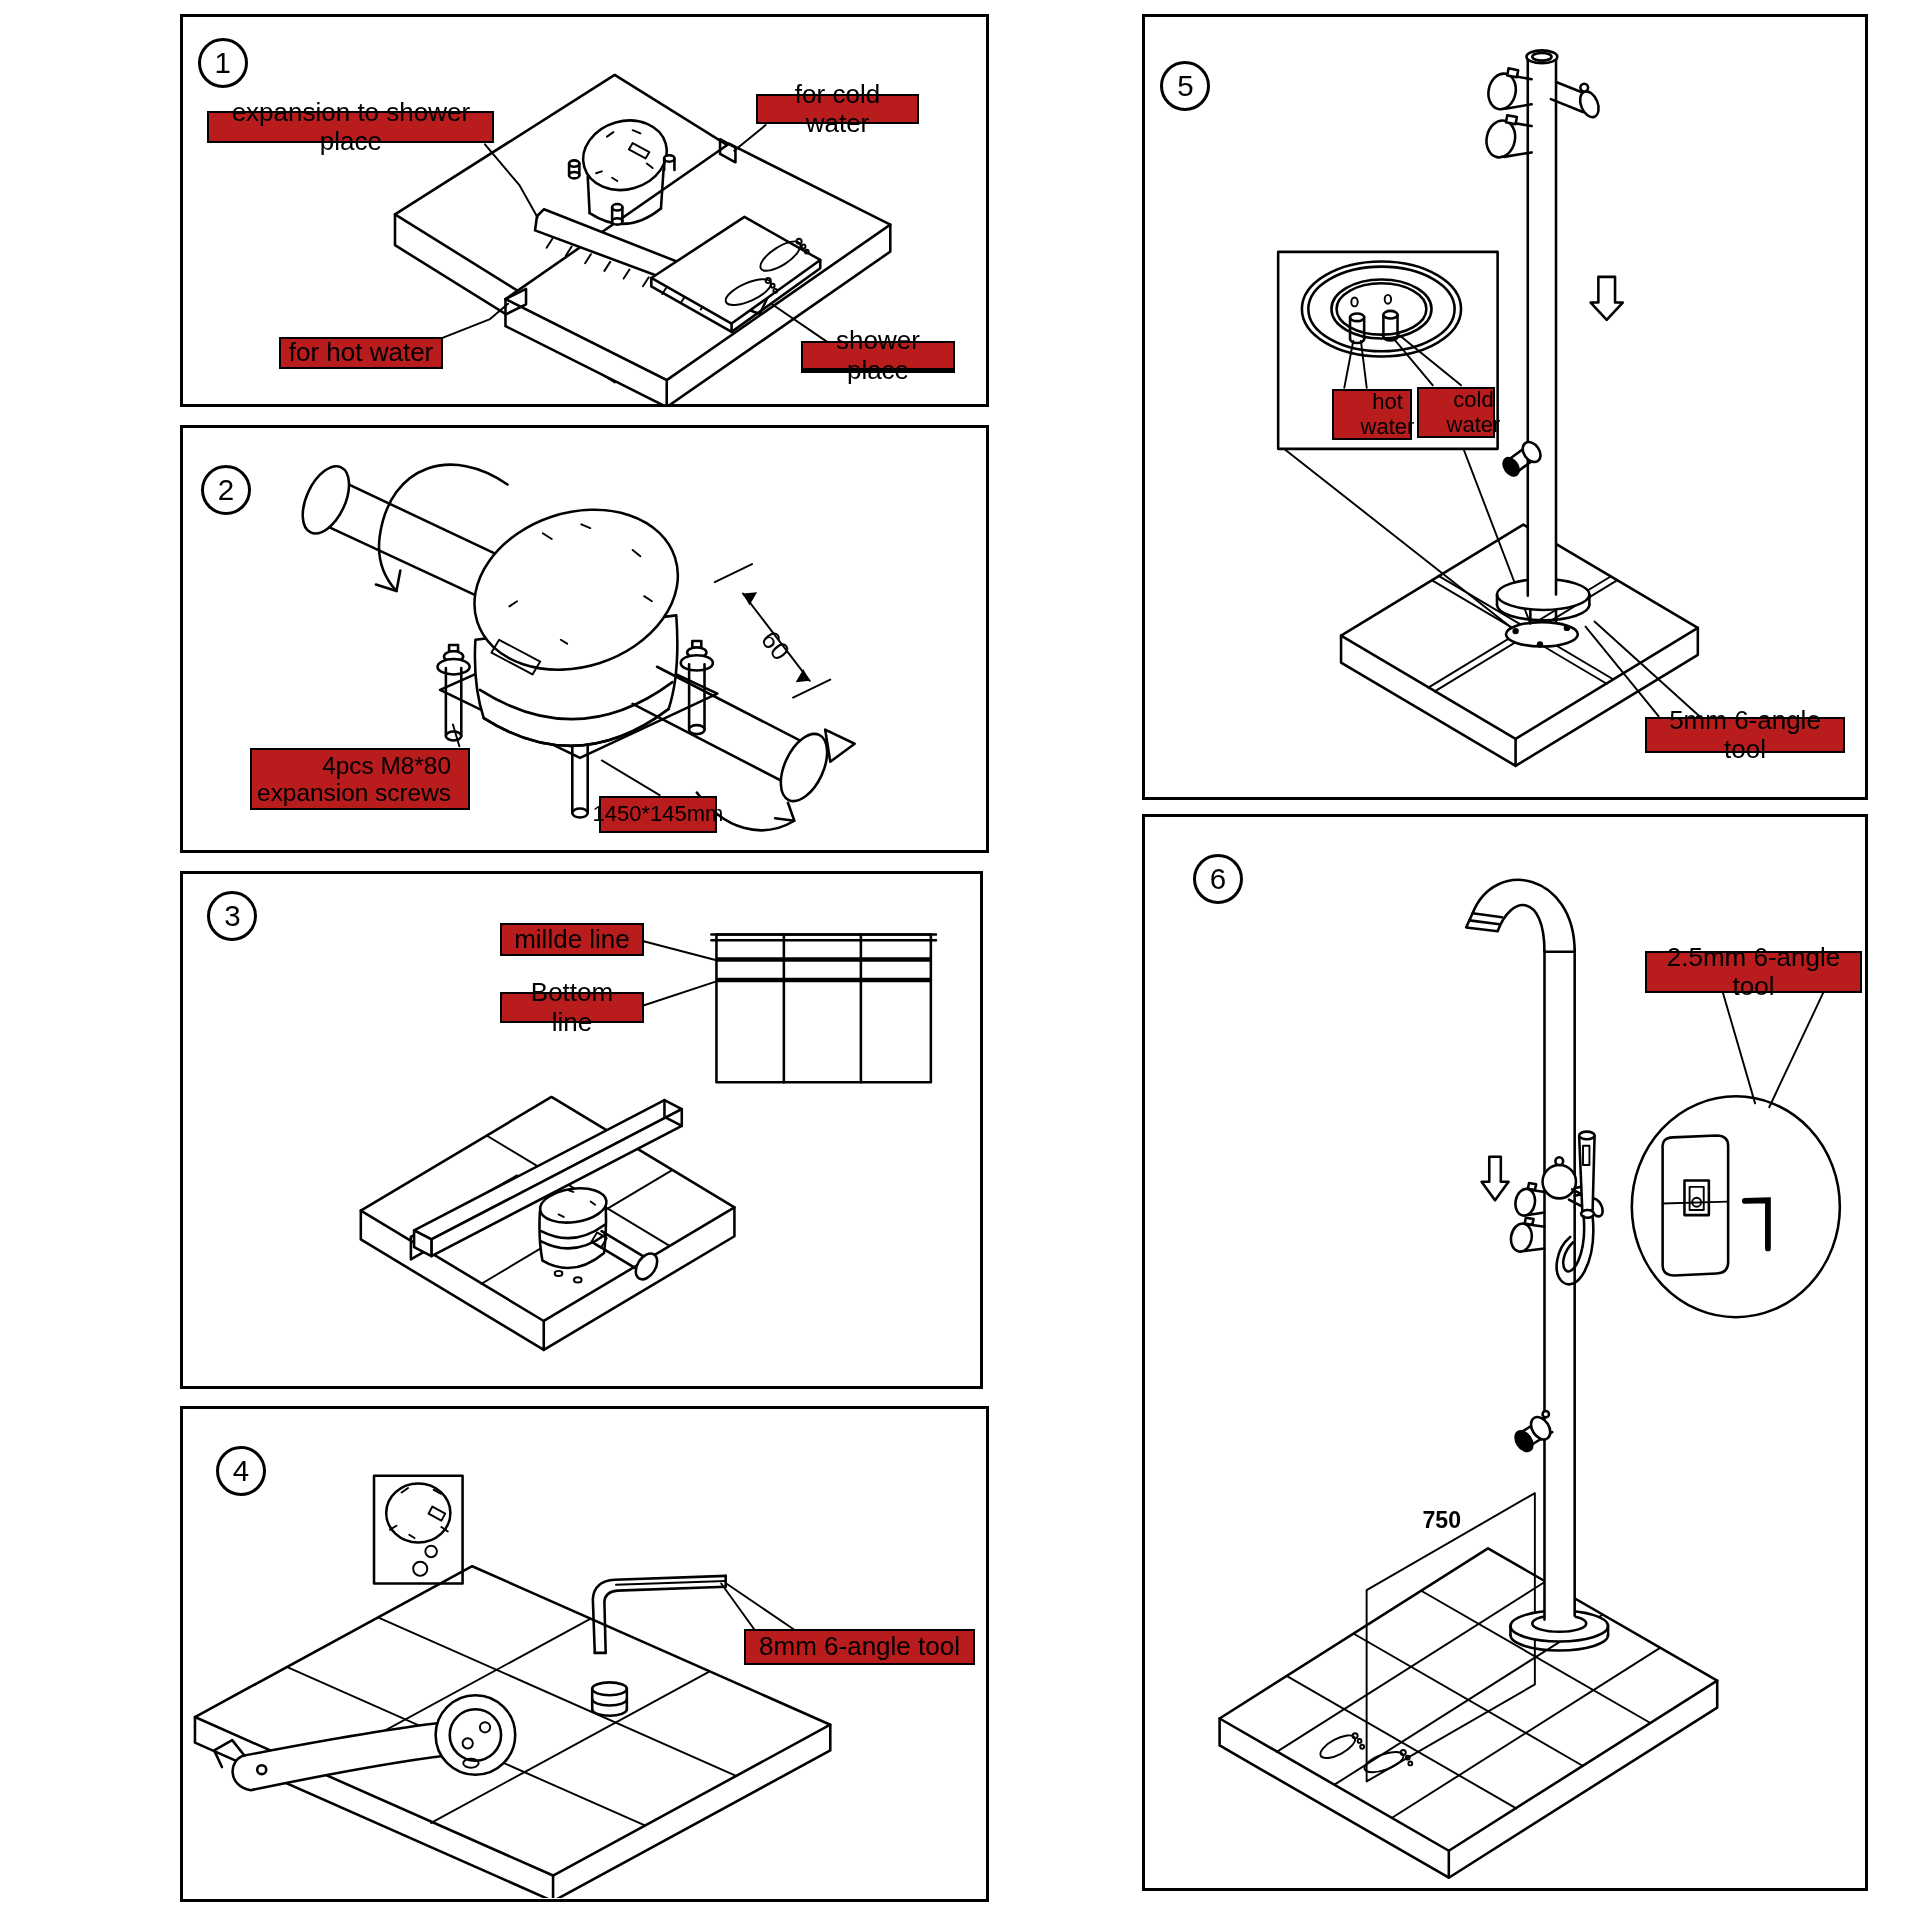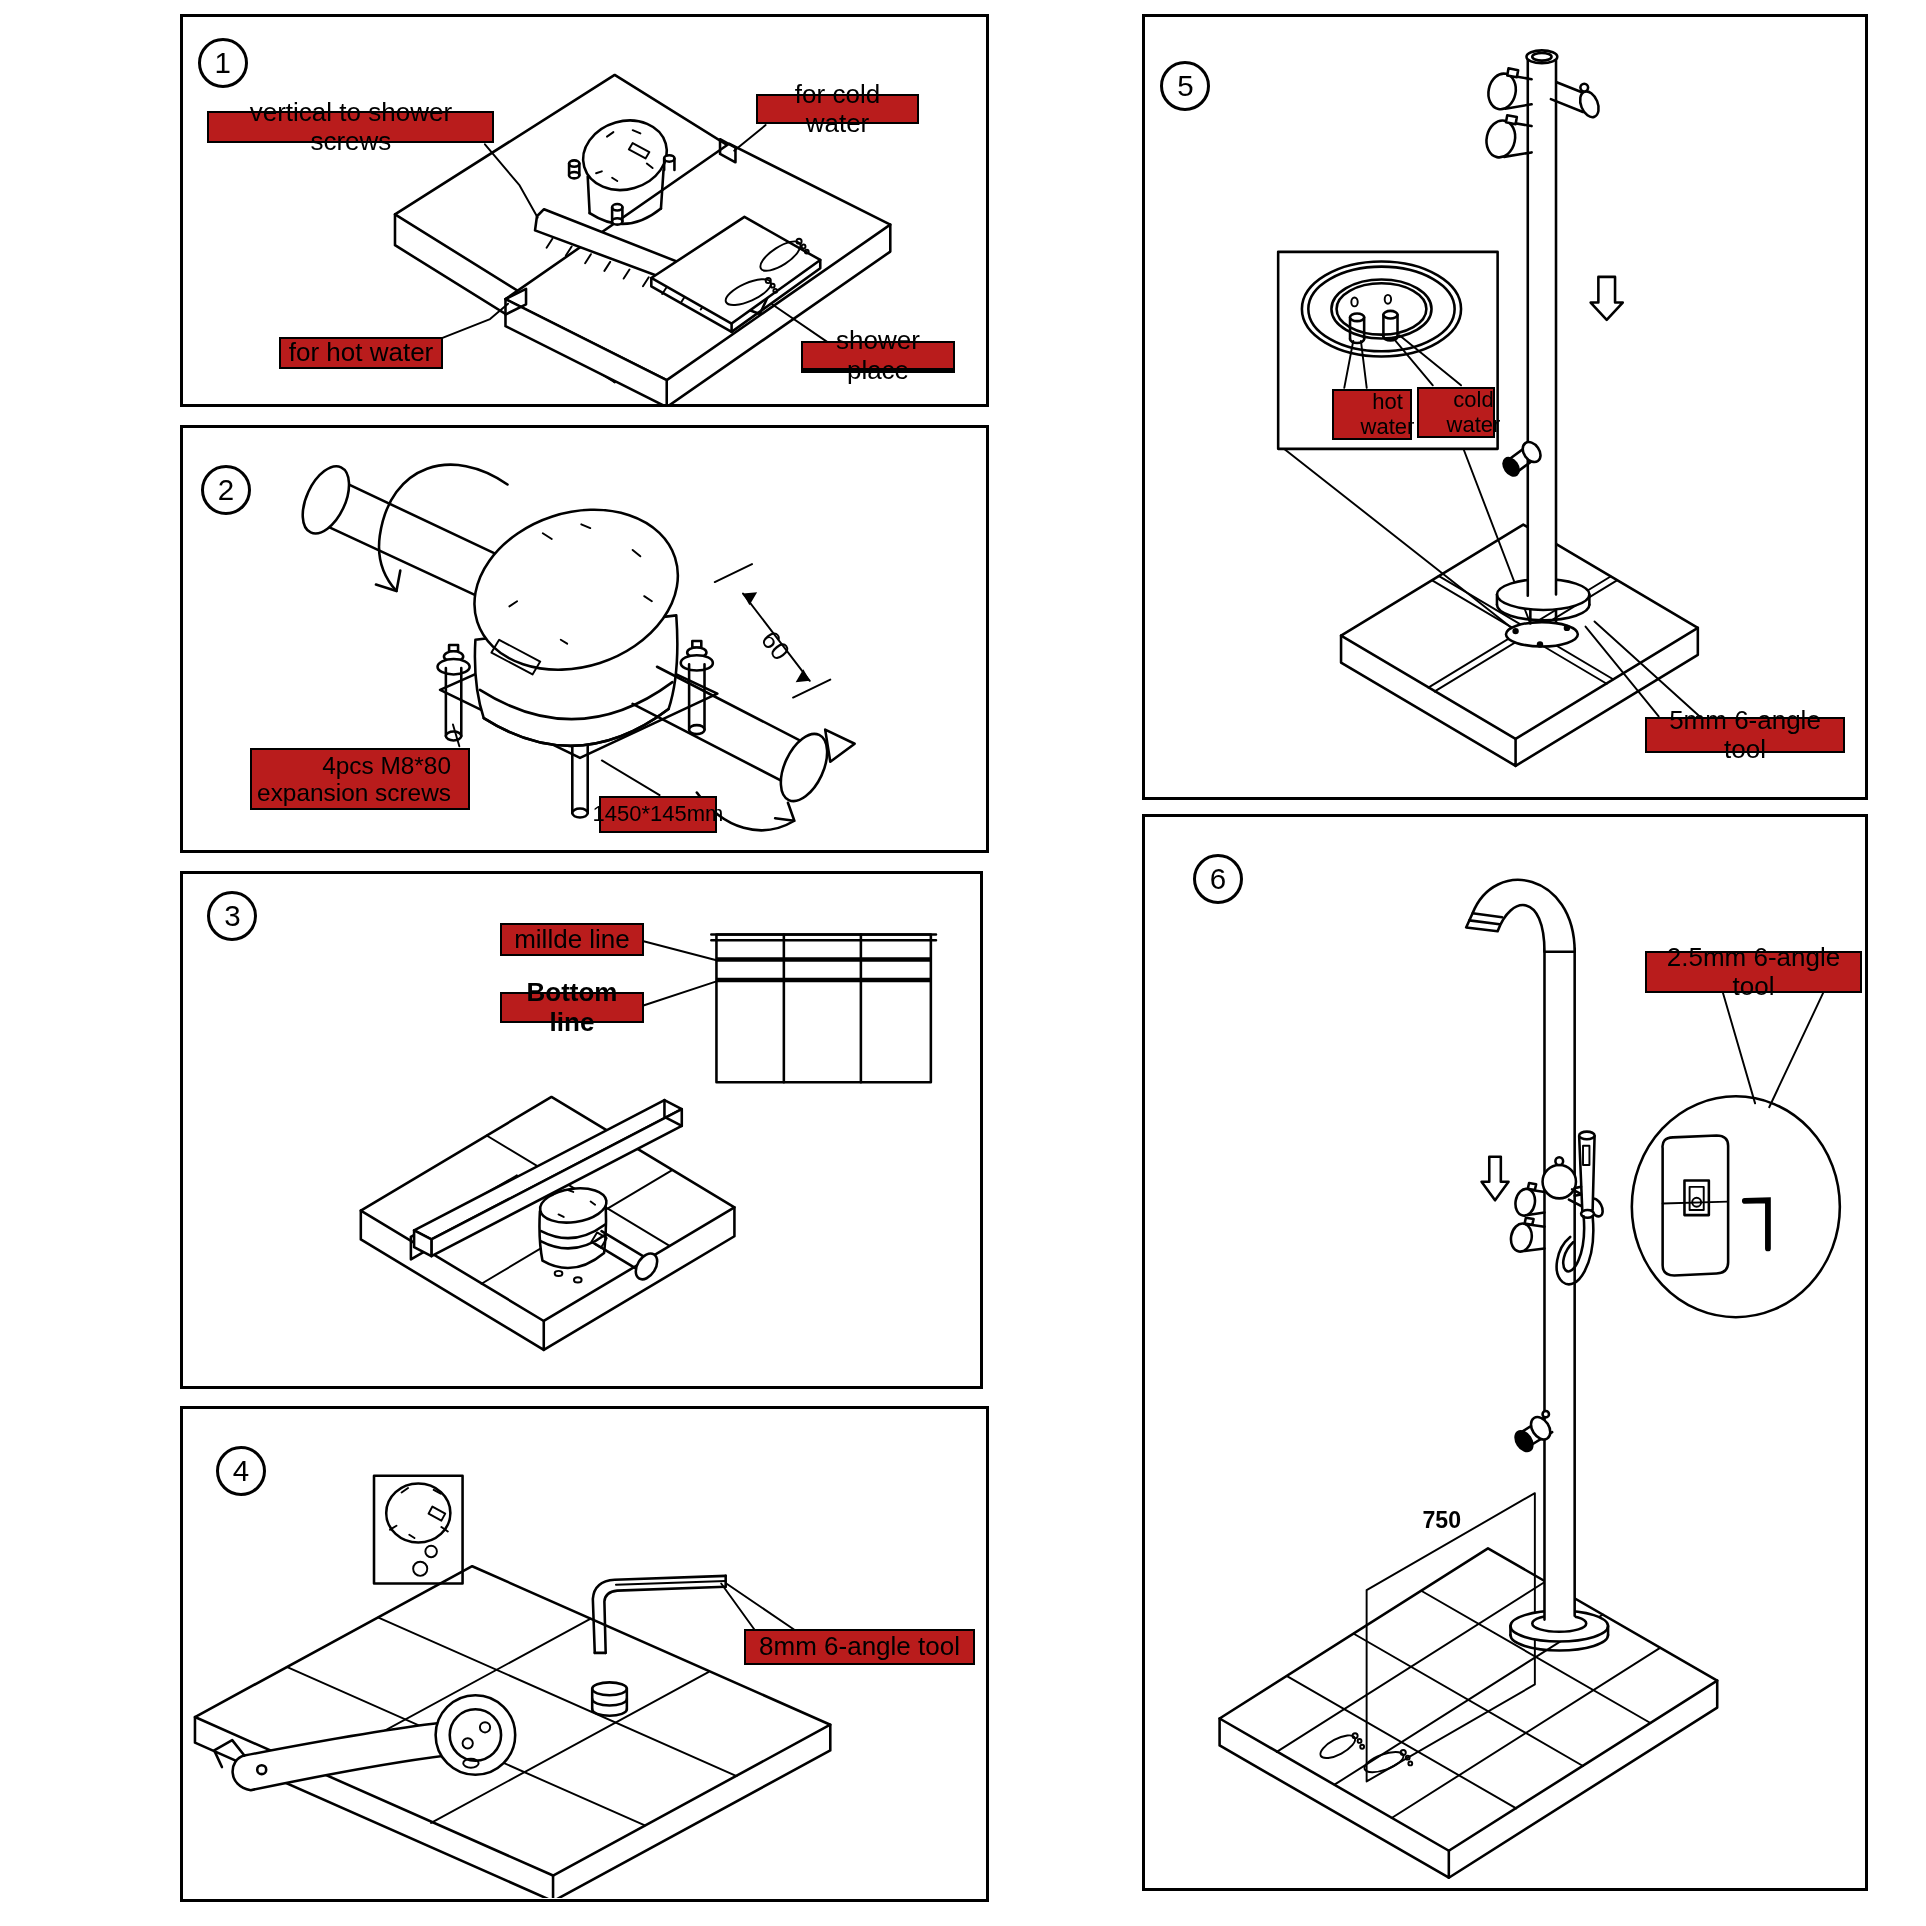--- a/index.html
+++ b/index.html
@@ -80,21 +80,21 @@
           <circle class="t" cx="918" cy="418" r="3"></circle>
           <circle class="t" cx="922" cy="426" r="3"></circle>
       </g>
       <g>
         <path class="t" d="M470,198 L524,262 L552,312"></path>
         <path class="t" d="M907,168 L858,208"></path>
         <path class="t" d="M402,500 L478,470 L506,446"></path>
         <path class="t" d="M1005,507 L917,447"></path>
       </g>
     </svg>
-    <div class="lbl" style="left:24.4px;top:94px;width:287px;height:32px;">vertical to shower screws</div>
+    <div class="lbl" style="left:24.4px;top:94px;width:287px;height:32px;">expansion to shower place</div>
     <div class="lbl" style="left:573px;top:77px;width:163px;height:29.5px;">for cold water</div>
     <div class="lbl" style="left:96px;top:320px;width:164px;height:32px;">for hot water</div>
     <div class="lbl thickbottom" style="left:618px;top:324px;width:154px;height:32px;">shower place</div>
   </div>
 
   <div class="panel" style="left:180px;top:425px;width:809px;height:428px;">
     <div class="badge" style="left:18px;top:37px;">2</div>
     <svg width="803" height="421" viewBox="0 0 1250 656">
       <g>
         <path class="s" d="M200,142 L480,272"></path>
@@ -194,21 +194,21 @@
         <path class="t" d="M575,500 l8,-5 M600,492 l8,3 M635,510 l7,5 M585,530 l8,4"></path>
         <path class="s" d="M558,556 Q608,582 657,546 M558,572 Q608,598 657,562"></path>
         <ellipse class="t" cx="585" cy="622" rx="6" ry="4"></ellipse>
         <ellipse class="t" cx="615" cy="632" rx="6" ry="4"></ellipse>
         <path class="s" d="M652,556 L725,600 M642,576 L715,620"></path>
         <path class="t" d="M645,558 l15,9 l-9,15 l-15,-9 Z"></path>
         <ellipse class="w" cx="722" cy="611" rx="14" ry="22" transform="rotate(32 722 611)"></ellipse>
       </g>
     </svg>
     <div class="lbl" style="left:317px;top:49px;width:144px;height:33px;">millde line</div>
-    <div class="lbl" style="left:317px;top:118px;width:144px;height:31px;font-weight:bold;">Bottom line</div>
+    <div class="lbl" style="left:317px;top:118px;width:144px;height:31px;">Bottom line</div>
   </div>
 
   <div class="panel" style="left:180px;top:1406px;width:809px;height:496px;">
     <div class="badge" style="left:33px;top:37px;">4</div>
     <svg width="803" height="489" viewBox="0 0 1250 762">
       <g>
         <rect class="s" x="297" y="104" width="138" height="168"></rect>
         <ellipse class="s" cx="366" cy="162" rx="50" ry="46"></ellipse>
         <path class="t" d="M340,130 l10,-7 M390,126 l11,6 M402,184 l10,7 M332,182 l-10,6 M352,196 l8,5"></path>
         <path class="t" d="M388,152 l20,11 l-6,11 l-20,-11 Z"></path>

